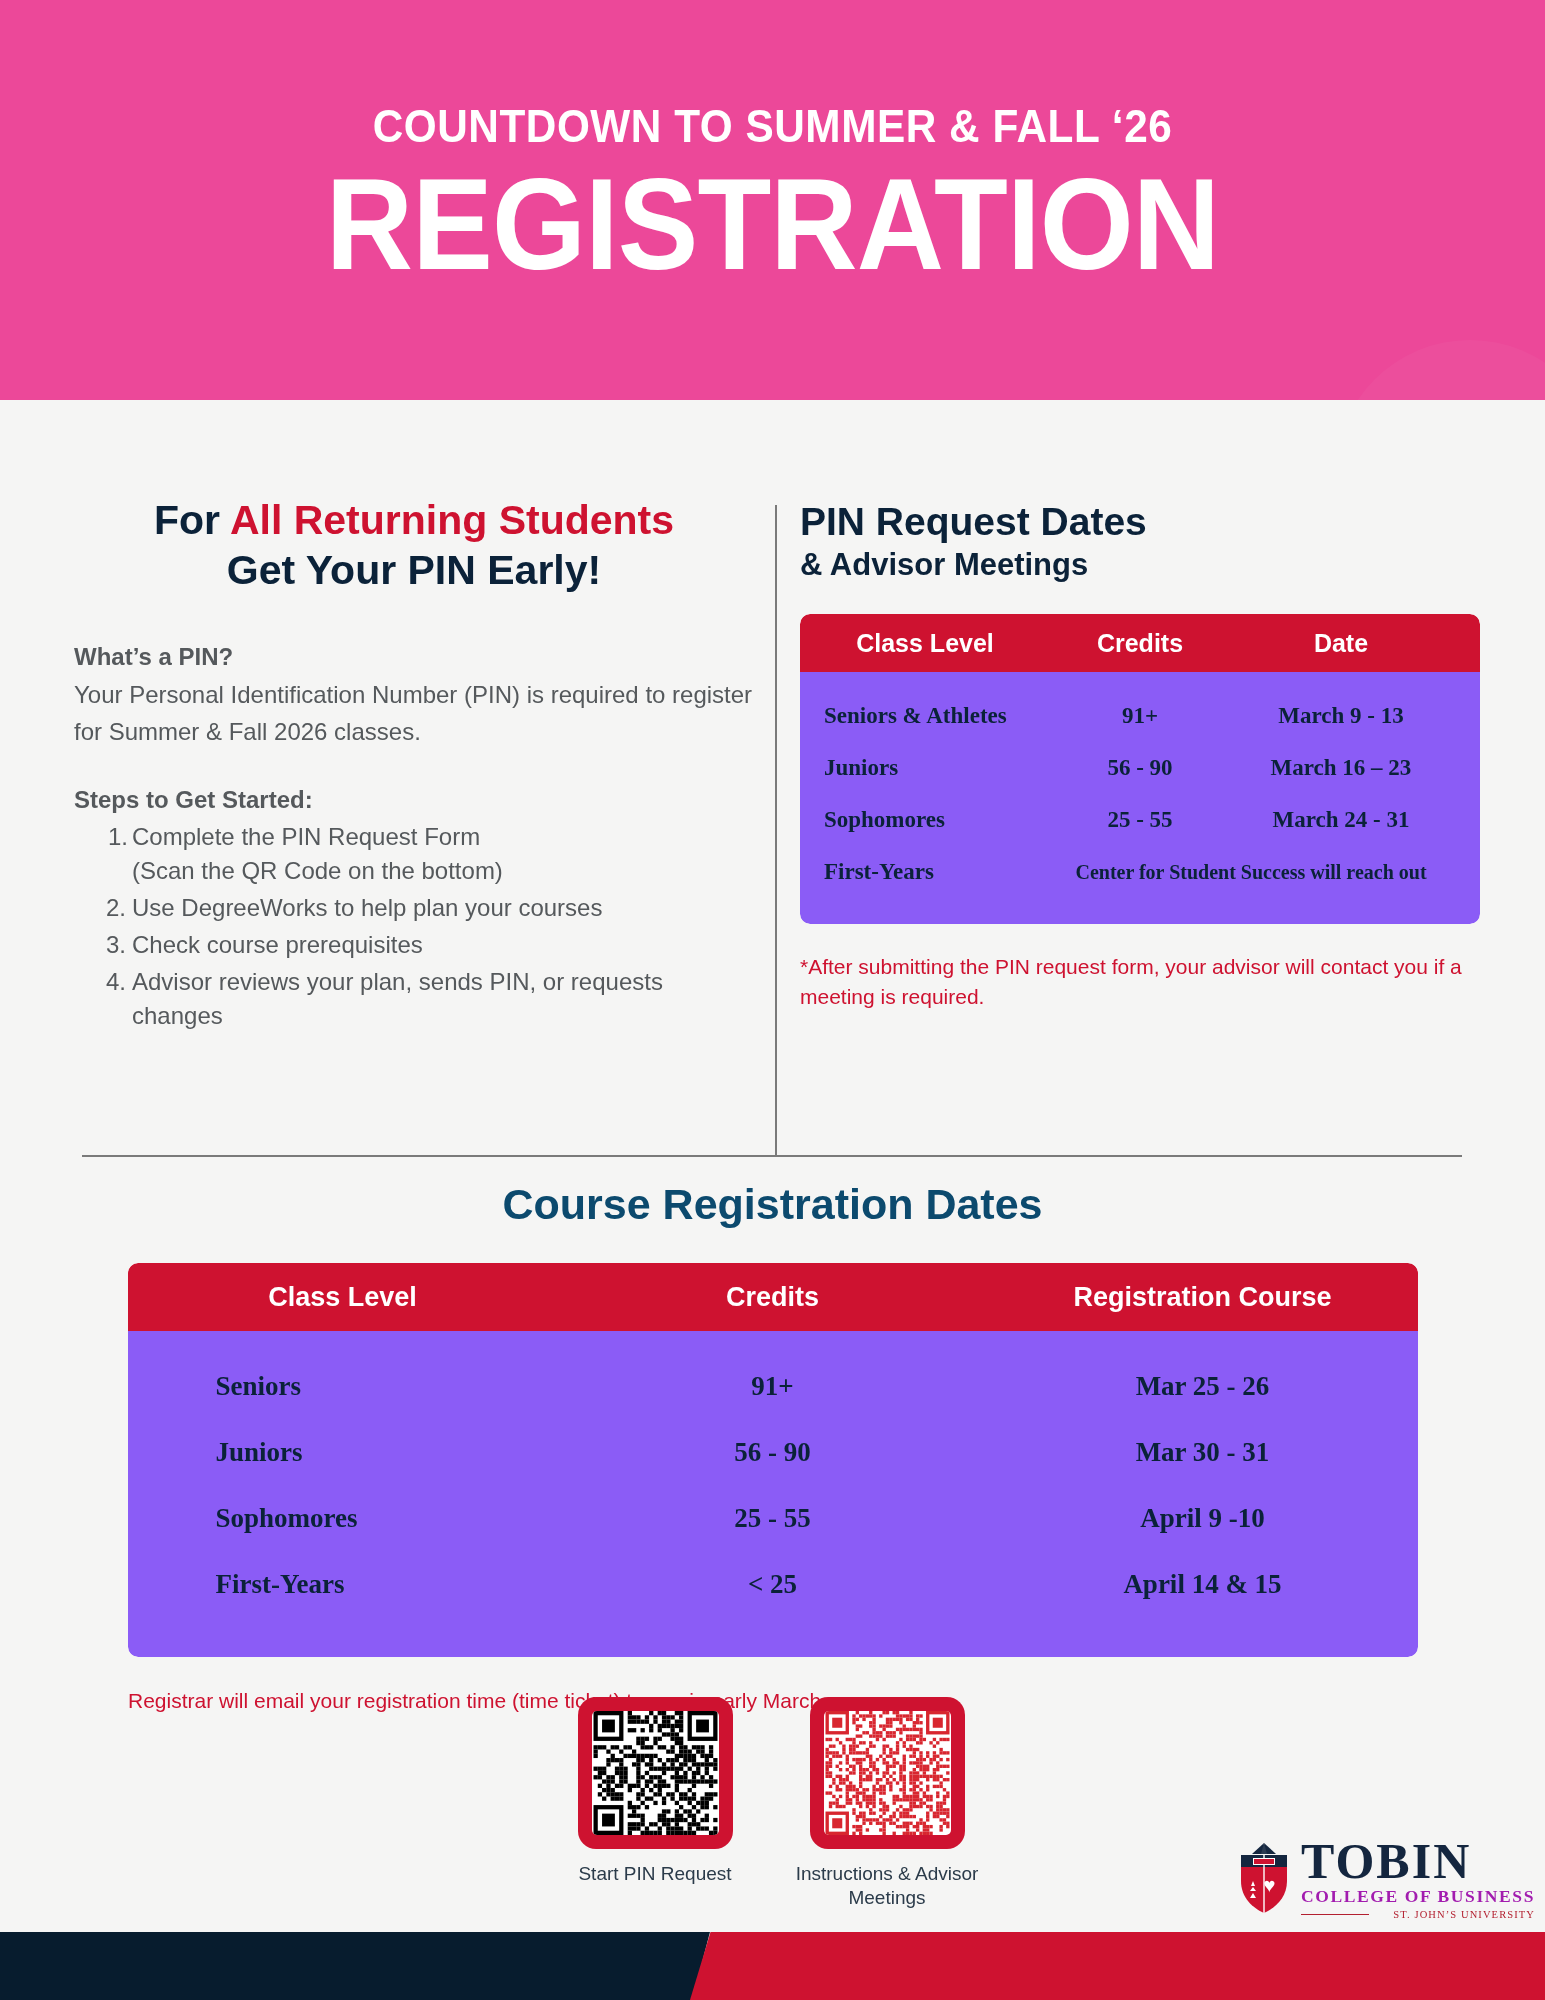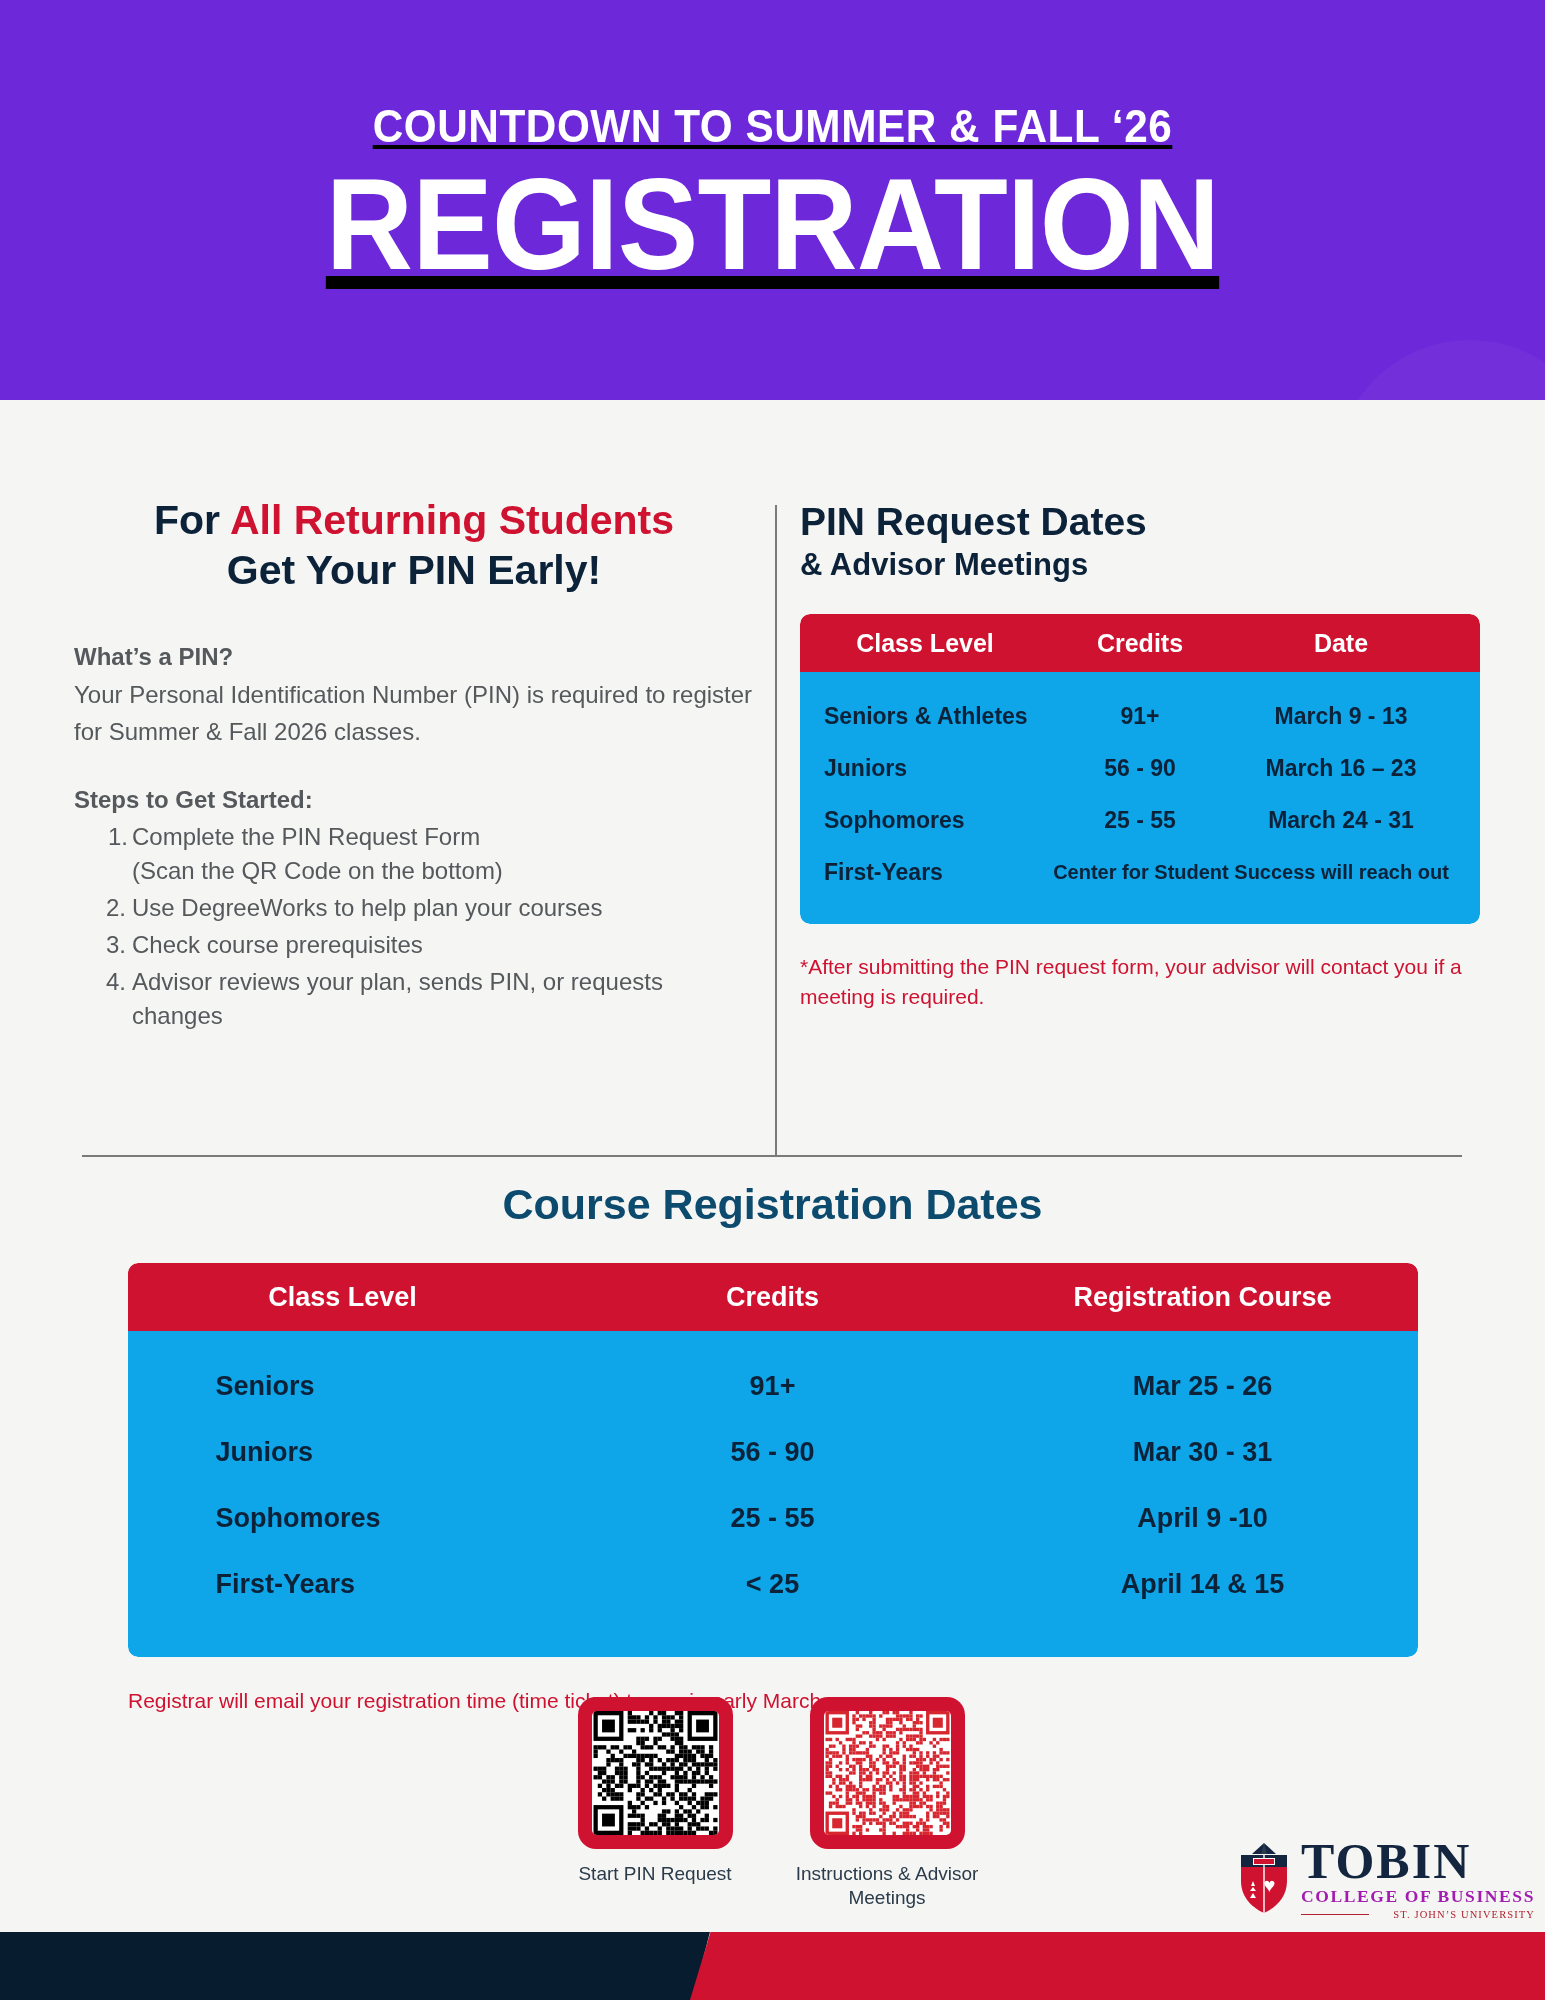--- a/index.html
+++ b/index.html
@@ -7,21 +7,21 @@
     width: 1545px; height: 2000px;
     background: #F5F5F4;
     font-family: "Liberation Sans", sans-serif;
     overflow: hidden;
   }
   .page { position: relative; width: 1545px; height: 2000px; background: #F5F5F4; overflow: hidden; }
 
   
   .header {
     position: absolute; left: 0; top: 0; width: 1545px; height: 400px;
-    background: #6d28d9; overflow: hidden; text-decoration: underline;
+    background: #ec4899; overflow: hidden;
   }
   .header-circle {
     position: absolute; right: -60px; top: 340px;
     width: 270px; height: 270px; border-radius: 50%;
     background: rgba(255,255,255,0.035);
   }
   .header-inner {
     position: relative; z-index: 2; text-align: center; padding-top: 102px;
   }
   .kicker {
@@ -71,21 +71,21 @@
   .rc-title { font-size: 39px; font-weight: 700; color: #0B2239; line-height: 1.12; }
   .rc-title .sm { display: block; font-size: 31px; margin-top: 4px; }
 
   
   .tbl { margin-top: 32px; border-radius: 10px; overflow: hidden; }
   .tbl .thead {
     background: #CE1230; color: #FFFFFF; display: flex; align-items: center;
     border-radius: 10px 10px 0 0;
   }
   .tbl .thead > div { font-weight: 700; text-align: center; }
-  .tbl .tbody { background: #0ea5e9; border-radius: 0 0 10px 10px; }
+  .tbl .tbody { background: #8b5cf6; border-radius: 0 0 10px 10px; font-family: Liberation Serif, serif; }
   .tbl .trow { display: flex; align-items: center; }
   .tbl .trow > div { text-align: center; font-weight: 700; color: #0B2239; }
 
   
   #pin-table .thead { height: 58px; font-size: 25px; }
   #pin-table .thead .c1 { width: 250px; }
   #pin-table .thead .c2 { width: 180px; }
   #pin-table .thead .c3 { width: 222px; }
   #pin-table .tbody { padding: 18px 0 26px 0; }
   #pin-table .trow { height: 52px; font-size: 23px; }

